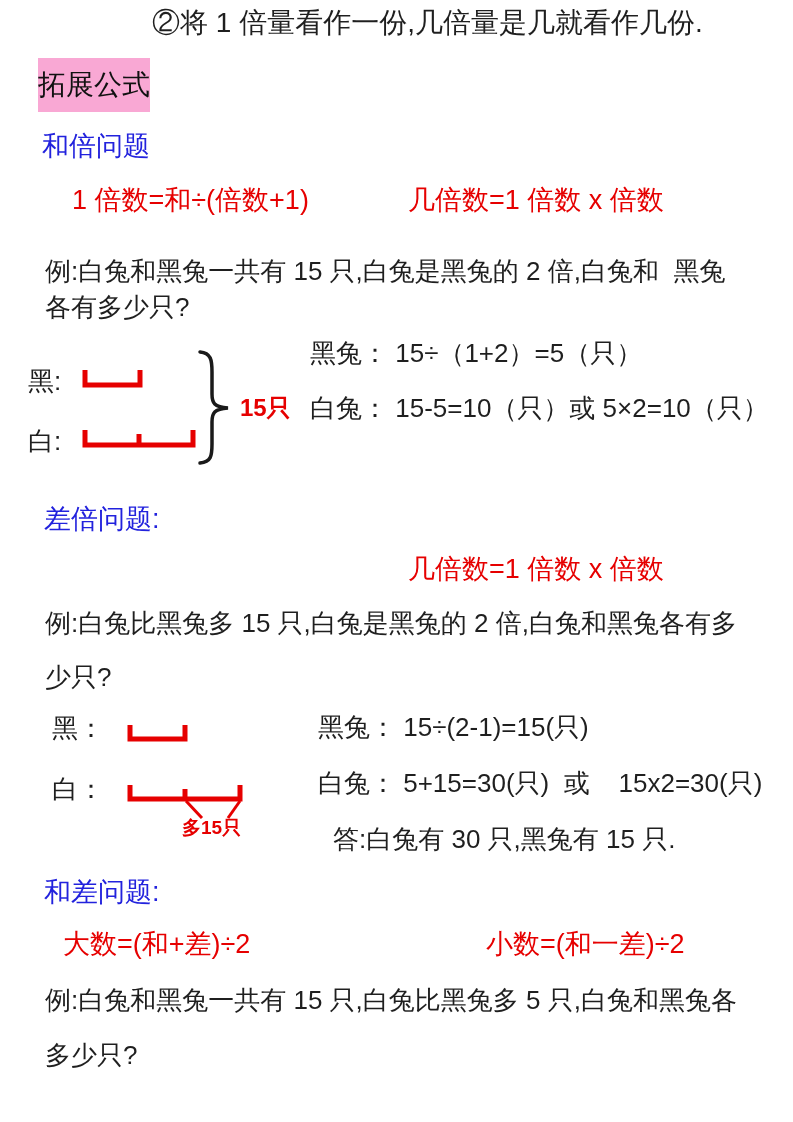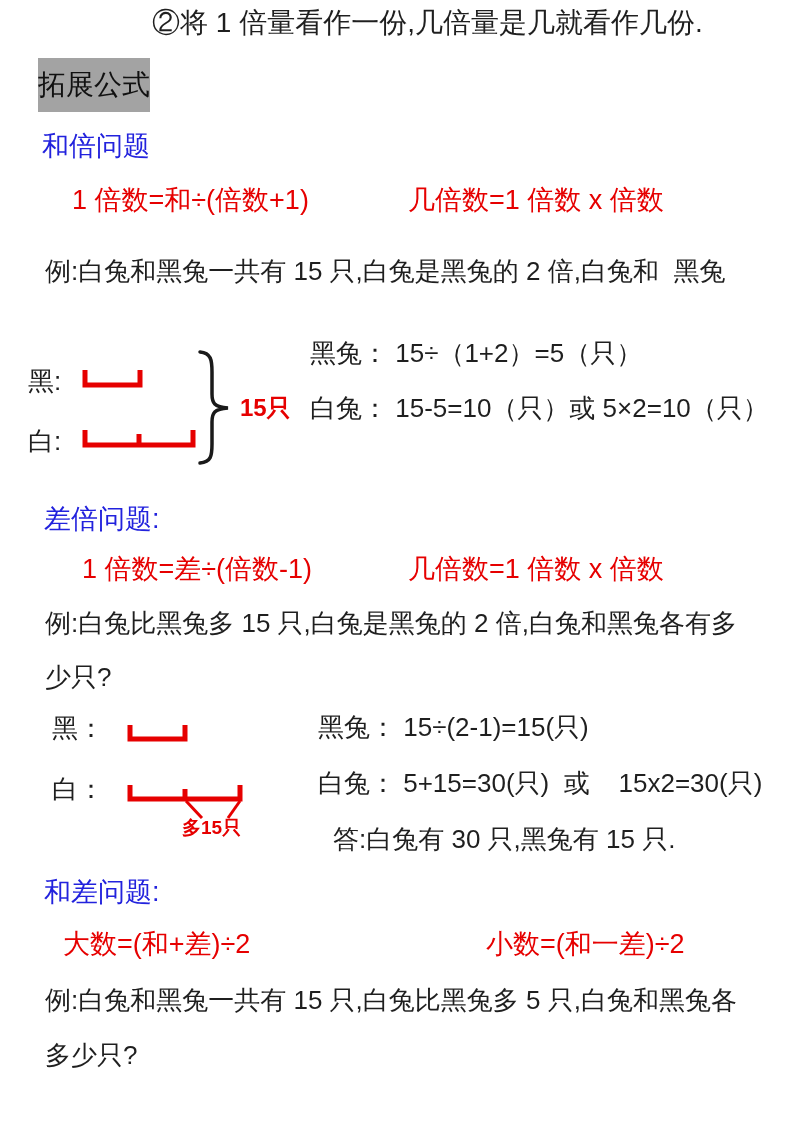--- a/index.html
+++ b/index.html
@@ -10,21 +10,21 @@
     font-family:"Liberation Sans", sans-serif;
     color:#1a1a1a;
     overflow:hidden;
   }
   .abs{position:absolute;white-space:pre;line-height:1.2;}
   .body-text{font-size:26px;color:#1f1f1f;}
   .heading{font-size:28px;color:#1f1f1f;}
   .blue-title{font-size:27px;color:#2222dd;font-weight:500;}
   .red-formula{font-size:27px;color:#e60000;font-weight:500;}
   .green-badge{
-    background:#a3a3a3;
+    background:#f9a8d4;
     width:112px;height:54px;
     display:flex;align-items:center;justify-content:center;
     font-size:28px;color:#111;
   }
   svg text{font-family:"Liberation Sans", sans-serif;}
   .diag-label{font-size:26px;fill:#1f1f1f;}
   .diag-red-big{font-size:24px;font-weight:bold;fill:#e60000;}
   .diag-red-small{font-size:19px;font-weight:bold;fill:#e60000;}
 </style>
 </head>
@@ -37,37 +37,37 @@
   <div class="abs green-badge" style="left:38px;top:58px;">
     <span>拓展公式</span>
   </div>
 
   <div class="abs blue-title" style="left:42px;top:130px;">和倍问题</div>
 
   <div class="abs red-formula" style="left:72px;top:184px;">1 倍数=和÷(倍数+1)</div>
   <div class="abs red-formula" style="left:408px;top:184px;">几倍数=1 倍数 x 倍数</div>
 
   <div class="abs body-text" style="left:45px;top:240px;margin-top:16px;">例:白兔和黑兔一共有 15 只,白兔是黑兔的 2 倍,白兔和  黑兔</div>
+  <div class="abs body-text" style="left:45px;top:292px;">各有多少只?</div>
 
   <svg class="abs" style="left:20px;top:342px;" width="290" height="145" viewBox="0 0 290 145">
     <text x="8" y="48" class="diag-label">黑:</text>
     <path d="M 65,28 L 65,43 L 120,43 L 120,28" fill="none" stroke="#e60000" stroke-width="5"></path>
     <text x="8" y="108" class="diag-label">白:</text>
     <path d="M 65,88 L 65,103 L 173,103 L 173,88" fill="none" stroke="#e60000" stroke-width="5"></path>
     <path d="M 119,92 L 119,103" fill="none" stroke="#e60000" stroke-width="5"></path>
     <path d="M 180,10 C 191,11 192,18 192,30 L 192,52 C 192,61 194,65 208,66 C 194,67 192,71 192,80 L 192,102 C 192,114 191,120 180,121" fill="none" stroke="#1a1a1a" stroke-width="3.5" stroke-linecap="round"></path>
     <text x="220" y="74" class="diag-red-big">15只</text>
   </svg>
 
   <div class="abs body-text" style="left:310px;top:338px;">黑兔： 15÷（1+2）=5（只）</div>
   <div class="abs body-text" style="left:310px;top:393px;">白兔： 15-5=10（只）或 5×2=10（只）</div>
 
   <div class="abs blue-title" style="left:44px;top:503px;">差倍问题:</div>
 
-  <div class="abs red-formula" style="left:82px;top:553px;">1 倍数=差÷(倍数-1)</div>
   <div class="abs red-formula" style="left:408px;top:553px;">几倍数=1 倍数 x 倍数</div>
 
   <div class="abs body-text" style="left:45px;top:608px;">例:白兔比黑兔多 15 只,白兔是黑兔的 2 倍,白兔和黑兔各有多</div>
   <div class="abs body-text" style="left:45px;top:662px;">少只?</div>
 
   <svg class="abs" style="left:30px;top:703px;" width="280" height="135" viewBox="0 0 280 135">
     <text x="22" y="34" class="diag-label">黑：</text>
     <path d="M 100,22 L 100,36 L 155,36 L 155,22" fill="none" stroke="#e60000" stroke-width="5"></path>
     <text x="22" y="95" class="diag-label">白：</text>
     <path d="M 100,82 L 100,96 L 210,96 L 210,82" fill="none" stroke="#e60000" stroke-width="5"></path>

